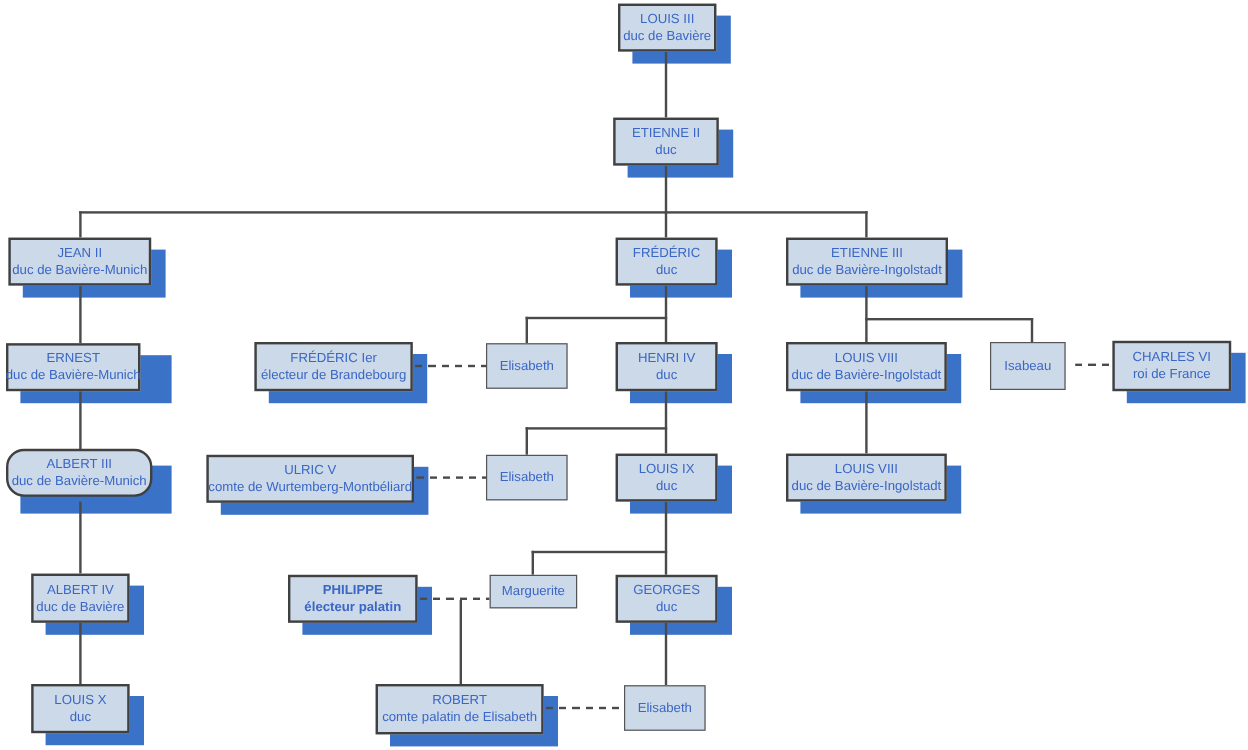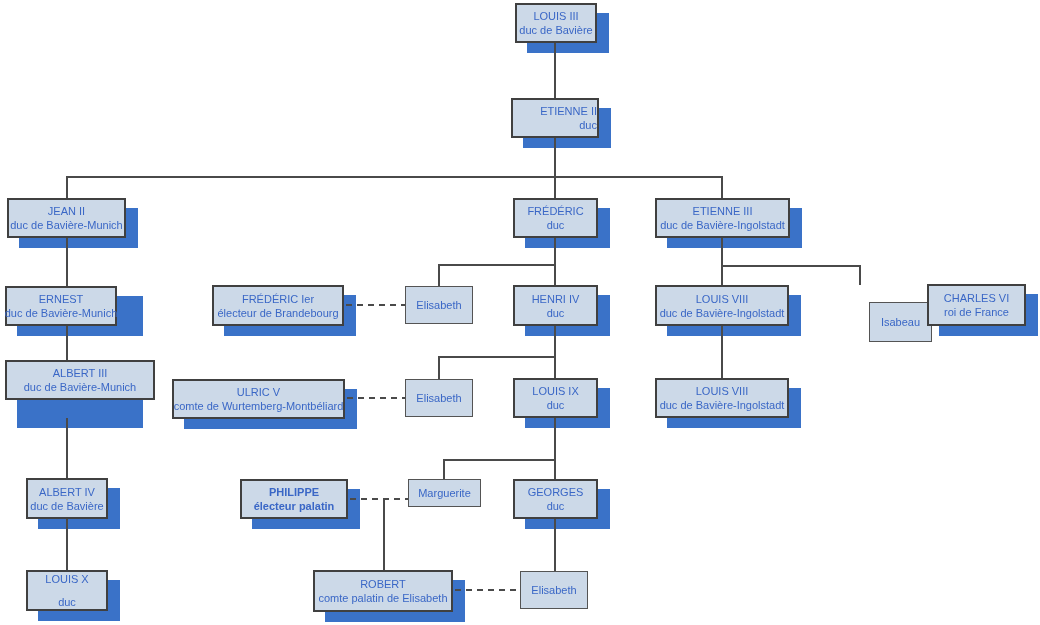--- a/index.html
+++ b/index.html
@@ -97,21 +97,21 @@
     <div class="line" style="left: 383px; top: 500px; width: 2px; height: 70px;"></div>
     <div class="dash" style="left: 346px; top: 304px; width: 59px;"></div>
     <div class="dash" style="left: 347px; top: 397px; width: 58px;"></div>
     <div class="dash" style="left: 896px; top: 303px; width: 31px;"></div>
     <div class="dash" style="left: 350px; top: 498px; width: 58px;"></div>
     <div class="dash" style="left: 455px; top: 589px; width: 65px;"></div>
     <div class="node" style="left: 515px; top: 3px; width: 82px; height: 40px;">
       <div class="nm">LOUIS III</div>
       <div class="tt">duc de Bavière</div>
     </div>
-    <div class="node" style="left: 511px; top: 98px; width: 88px; height: 40px; align-items: flex-end;">
+    <div class="node" style="left: 511px; top: 98px; width: 88px; height: 40px;">
       <div class="nm">ETIENNE II</div>
       <div class="tt">duc</div>
     </div>
     <div class="node" style="left: 7px; top: 198px; width: 119px; height: 40px;">
       <div class="nm">JEAN II</div>
       <div class="tt">duc de Bavière-Munich</div>
     </div>
     <div class="node" style="left: 513px; top: 198px; width: 85px; height: 40px;">
       <div class="nm">FRÉDÉRIC</div>
       <div class="tt">duc</div>
@@ -132,28 +132,28 @@
       <div class="nm">Elisabeth</div>
     </div>
     <div class="node" style="left: 513px; top: 285px; width: 85px; height: 41px;">
       <div class="nm">HENRI IV</div>
       <div class="tt">duc</div>
     </div>
     <div class="node" style="left: 655px; top: 285px; width: 134px; height: 41px;">
       <div class="nm">LOUIS VIII</div>
       <div class="tt">duc de Bavière-Ingolstadt</div>
     </div>
-    <div class="node spouse" style="left: 825px; top: 302px; width: 63px; height: 40px; margin-left: 44px;">
+    <div class="node spouse" style="left: 825px; top: 285px; width: 63px; height: 40px;">
       <div class="nm">Isabeau</div>
     </div>
     <div class="node" style="left: 927px; top: 284px; width: 99px; height: 42px;">
       <div class="nm">CHARLES VI</div>
       <div class="tt">roi de France</div>
     </div>
-    <div class="node" style="left: 5px; top: 360px; width: 150px; height: 40px;">
+    <div class="node" style="left: 5px; top: 374px; width: 122px; height: 40px; border-radius: 15px;">
       <div class="nm">ALBERT III</div>
       <div class="tt">duc de Bavière-Munich</div>
     </div>
     <div class="node" style="left: 172px; top: 379px; width: 173px; height: 40px;">
       <div class="nm">ULRIC V</div>
       <div class="tt">comte de Wurtemberg-Montbéliard</div>
     </div>
     <div class="node spouse" style="left: 405px; top: 379px; width: 68px; height: 38px;">
       <div class="nm">Elisabeth</div>
     </div>
@@ -173,21 +173,21 @@
       <div class="nm">PHILIPPE</div>
       <div class="tt">électeur palatin</div>
     </div>
     <div class="node spouse" style="left: 408px; top: 479px; width: 73px; height: 28px;">
       <div class="nm">Marguerite</div>
     </div>
     <div class="node" style="left: 513px; top: 479px; width: 85px; height: 40px;">
       <div class="nm">GEORGES</div>
       <div class="tt">duc</div>
     </div>
-    <div class="node" style="left: 26px; top: 570px; width: 82px; height: 41px; justify-content: space-between;">
+    <div class="node" style="left: 26px; top: 570px; width: 82px; height: 41px;">
       <div class="nm">LOUIS X</div>
       <div class="tt">duc</div>
     </div>
     <div class="node" style="left: 313px; top: 570px; width: 140px; height: 42px;">
       <div class="nm">ROBERT</div>
       <div class="tt">comte palatin de Elisabeth</div>
     </div>
     <div class="node spouse" style="left: 520px; top: 571px; width: 68px; height: 38px;">
       <div class="nm">Elisabeth</div>
     </div>

